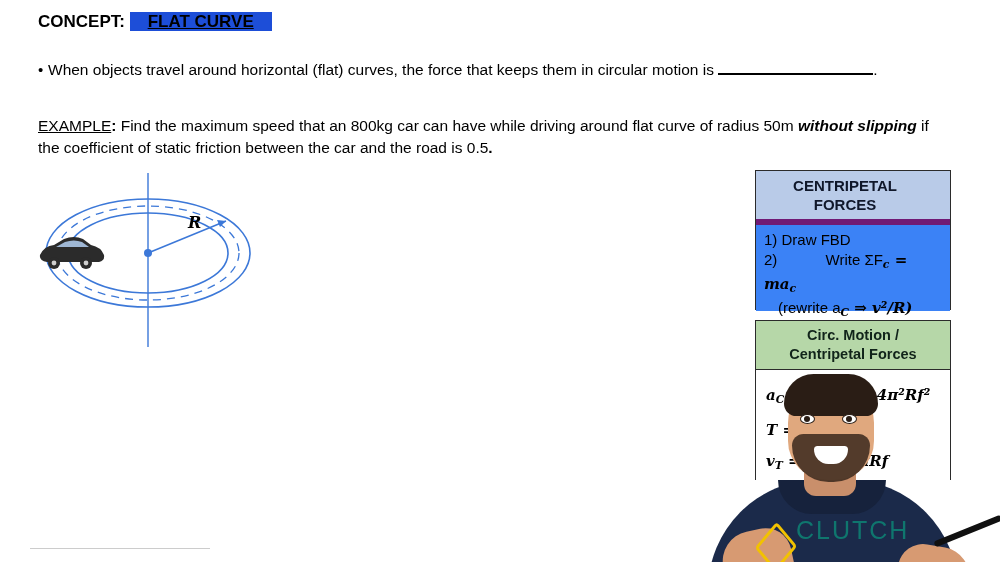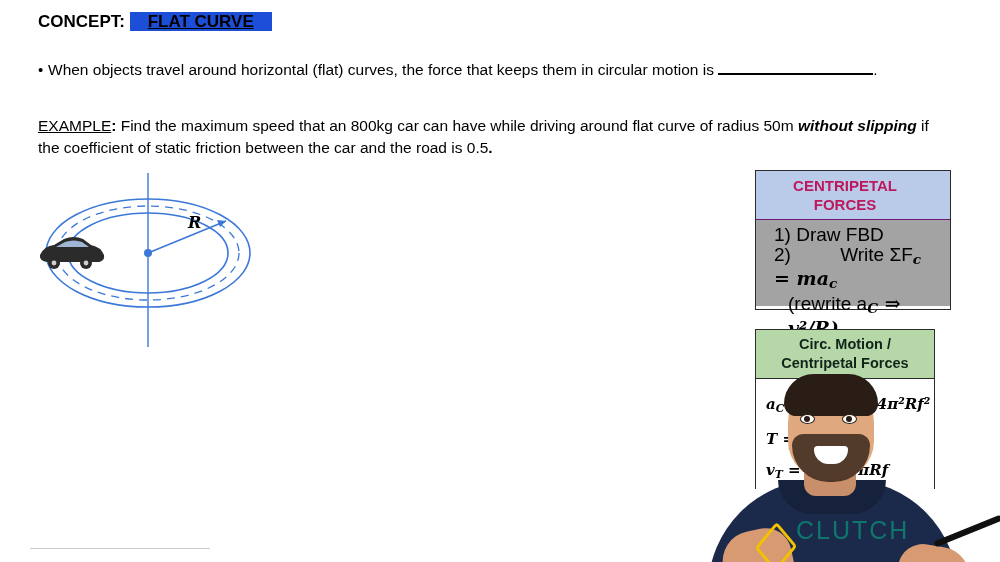--- a/index.html
+++ b/index.html
@@ -96,54 +96,54 @@
     box-sizing: border-box;
   }
   .box-centripetal {
     left: 755px;
     top: 170px;
     width: 196px;
     height: 140px;
   }
   .box-centripetal .box-head {
     background: #b9cbe8;
-    border-bottom: 1px solid #701a75;
+    border-bottom: 6px solid #701a75;
     text-align: center;
     font-weight: bold;
     font-size: 15px;
     line-height: 19px;
     padding: 5px 18px 5px 2px;
-    color: #be185d;
+    color: #0f172a;
   }
   .box-centripetal .box-body {
-    background: #a3a3a3;
-    font-size: 19px;
+    background: #3b82f6;
+    font-size: 15px;
     line-height: 19.5px;
-    padding: 5px 18px;
+    padding: 5px 8px;
     height: calc(100% - 52px);
     box-sizing: border-box;
   }
   .mono-it {
     font-style: italic;
     font-weight: bold;
     font-family: "DejaVu Serif", serif;
   }
   .sub {
     font-size: 0.72em;
     vertical-align: -0.25em;
   }
   .indent {
     padding-left: 14px;
     display: block;
   }
 
   .box-circ {
     left: 755px;
-    top: 329px;
-    width: 180px;
+    top: 320px;
+    width: 196px;
     height: 160px;
   }
   .box-circ .box-head {
     background: #b6d7a8;
     border-bottom: 1px solid #2b2b2b;
     text-align: center;
     font-weight: bold;
     font-size: 14.5px;
     line-height: 19px;
     padding: 5px 2px;

